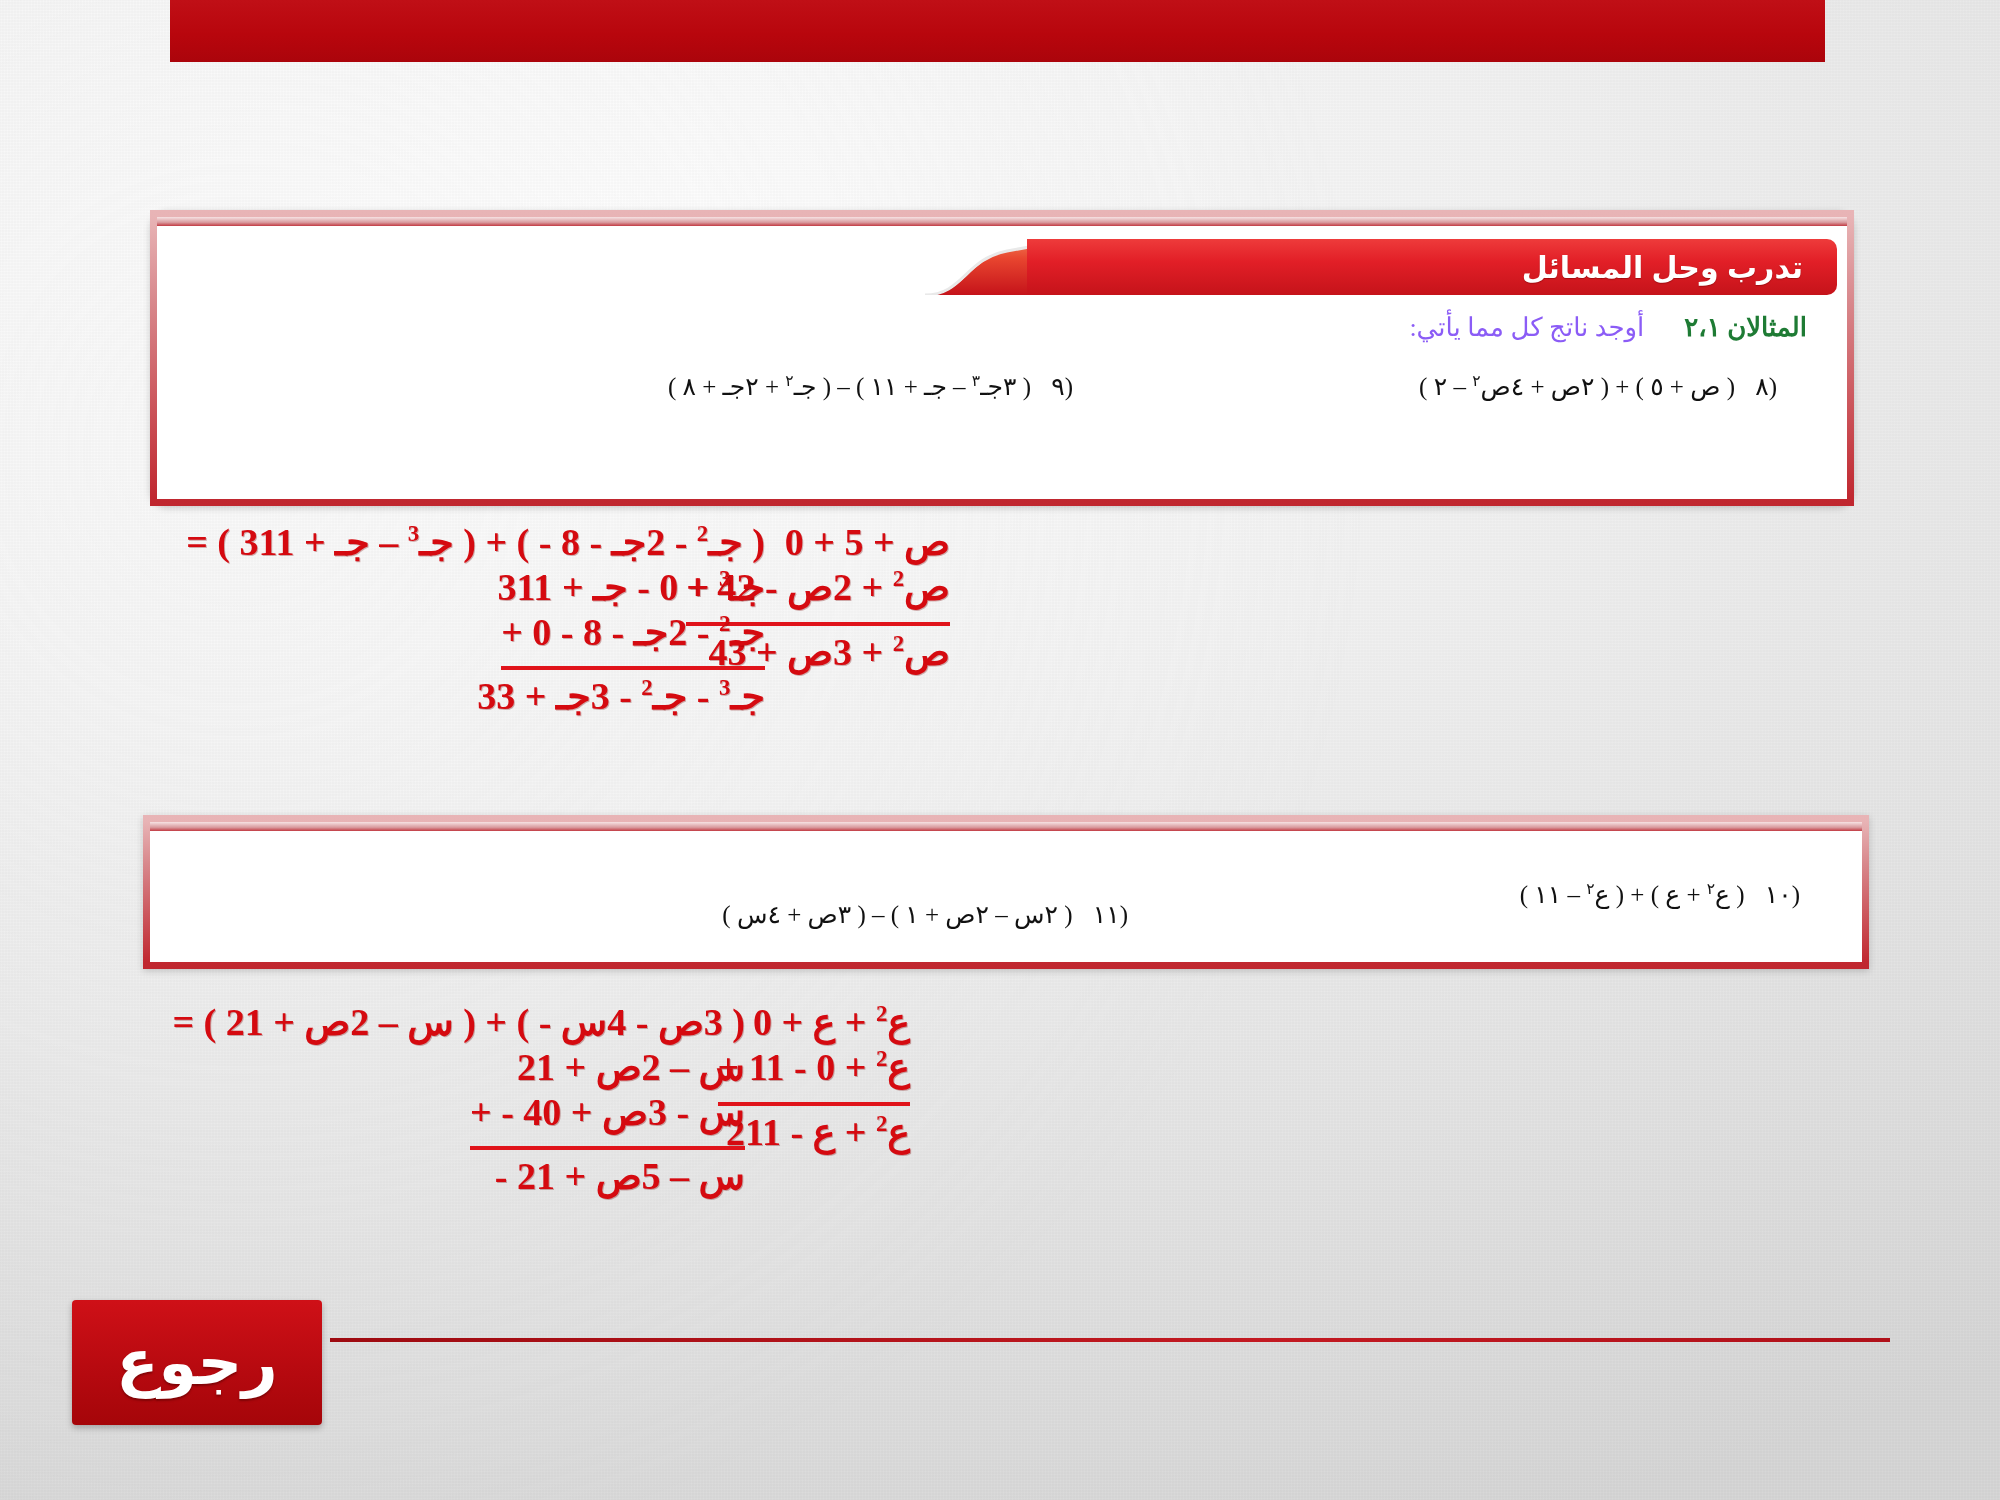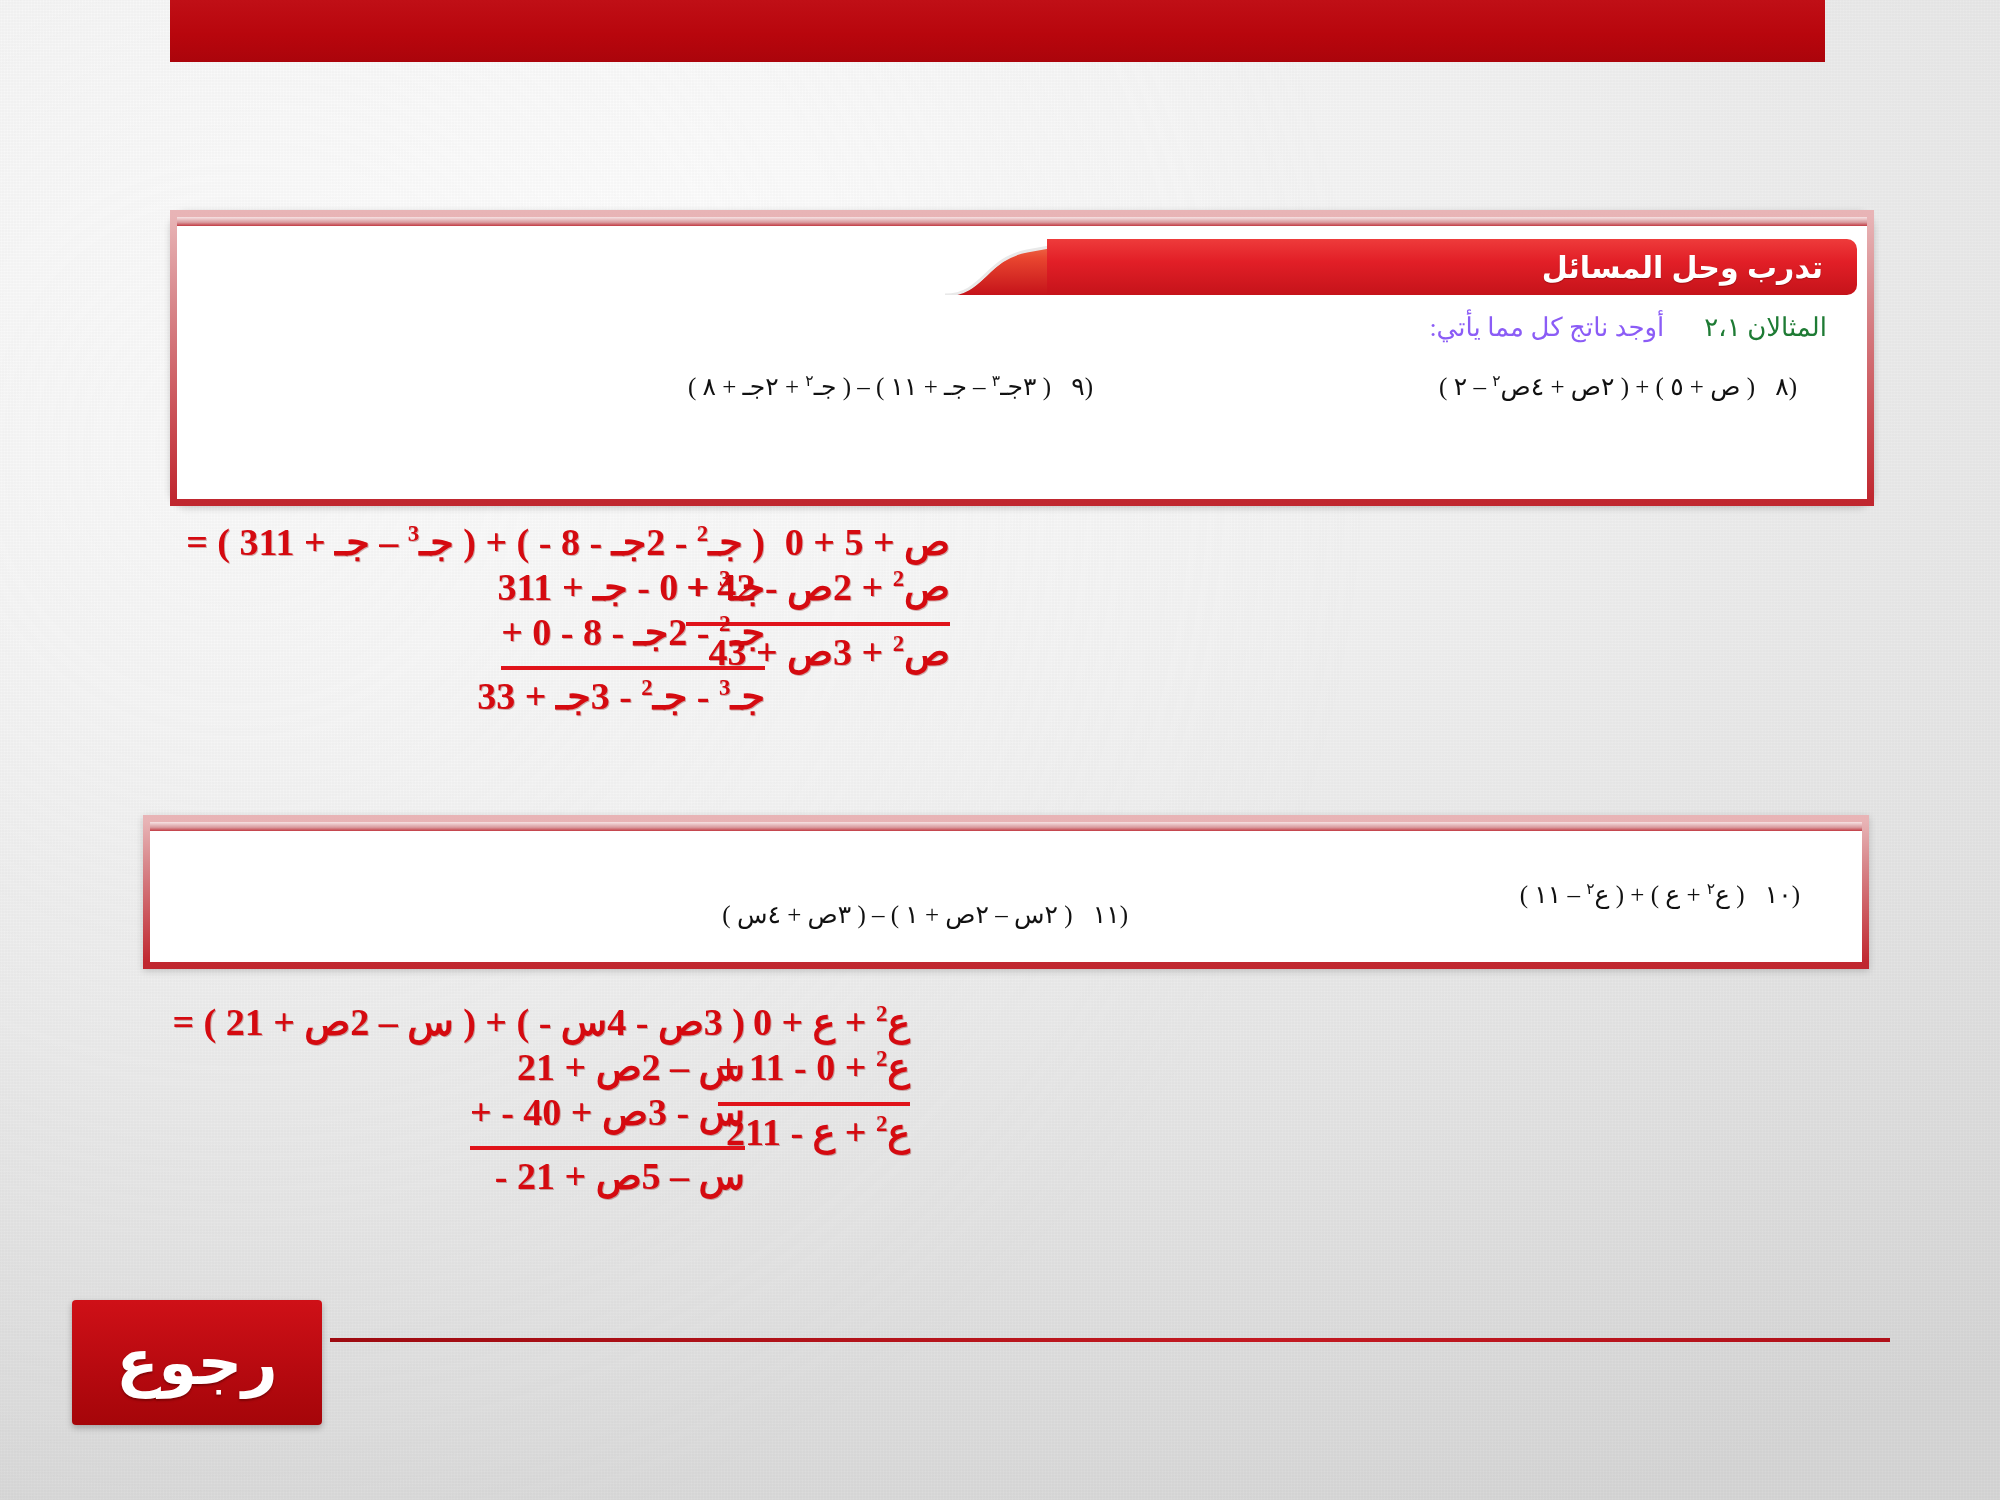--- a/index.html
+++ b/index.html
@@ -55,21 +55,21 @@
     background: #fff;
   }
   .panel-top-strip {
     position: absolute;
     left: 0; right: 0; top: 0;
     height: 9px;
     background: linear-gradient(180deg,#f6e2e3,#d99a9e 60%,#c23b43);
   }
 
   
-  #panel1 { left: 170px; top: 210px; width: 1690px; height: 282px; border-radius: 18px; }
+  #panel1 { left: 150px; top: 210px; width: 1690px; height: 282px; border-radius: 18px; }
   
   #panel2 { left: 143px; top: 815px; width: 1712px; height: 140px; }
 
   
   .hdr-wrap {
     position: absolute;
     left: 0; right: 0; top: 22px;
     height: 56px;
     overflow: visible;
   }
@@ -114,21 +114,21 @@
     left: 40px;
     display: flex;
     align-items: baseline;
     justify-content: flex-start;
     gap: 40px;
     white-space: nowrap;
   }
   .instr-label {
     color: #1e7b34;
     font-size: 26px;
-    font-weight: normal;
+    font-weight: bold;
     font-family: "Liberation Serif", serif;
   }
   .instr-text {
     color: #8b5cf6;
     font-size: 26px;
     font-family: "Liberation Serif", serif;
   }
 
   
   .prob-row {

